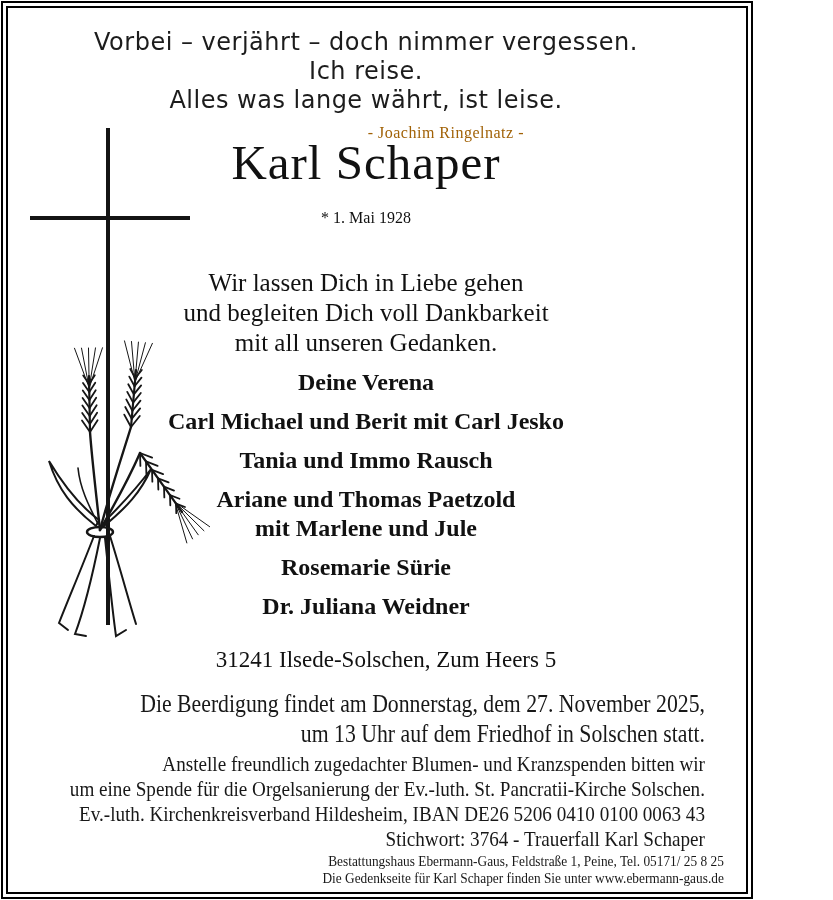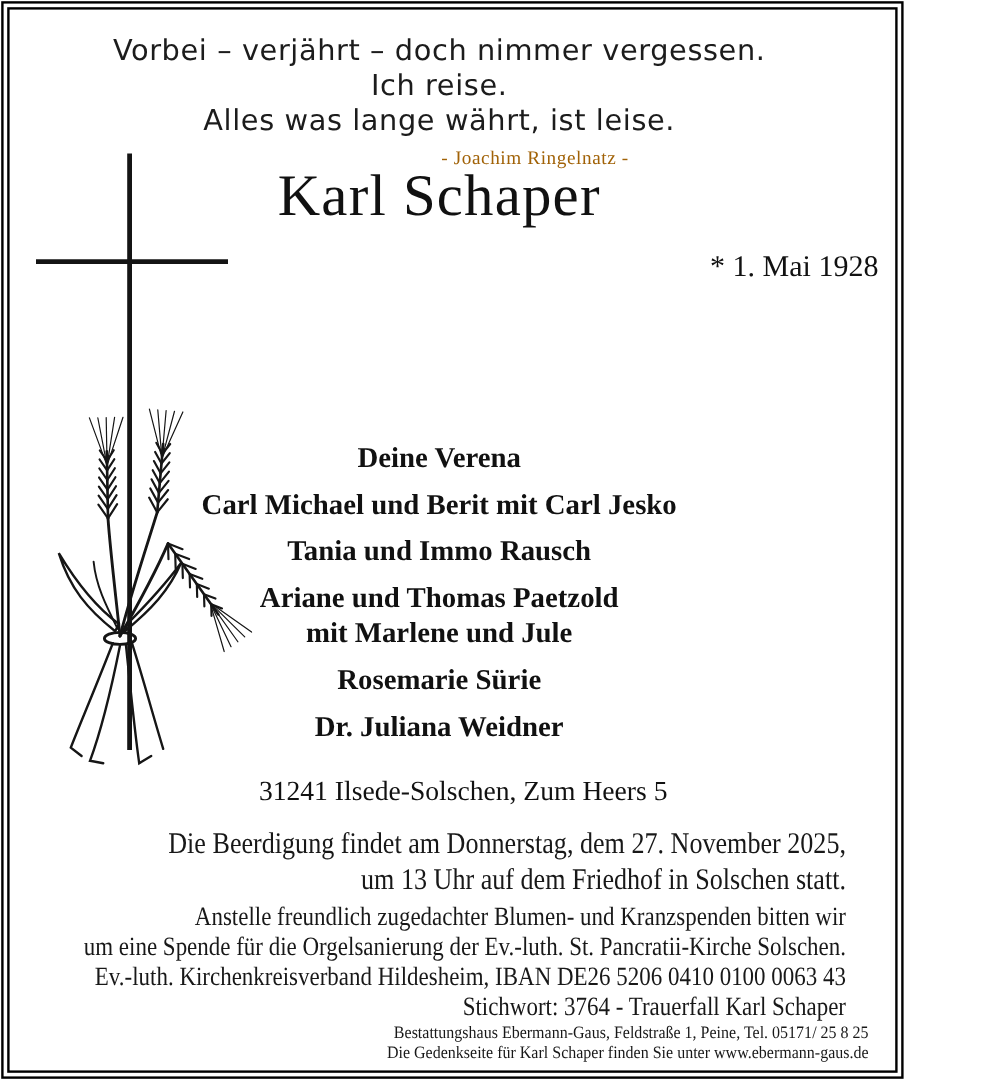--- a/index.html
+++ b/index.html
@@ -19,22 +19,22 @@
     font-family:"DejaVu Sans", sans-serif; font-size:24px; line-height:29px;
     color:#1c1c1c; letter-spacing:0.5px; font-weight:400;
   }
   .attribution {
     font-family:"Liberation Serif", serif; font-size:16px; letter-spacing:0.5px;
     text-align:right; padding-right:208px; margin-top:3px; color:#a16207;
   }
 
   .name  { position:absolute; left:0; right:0; top:134px; font-size:49px; font-weight:normal;
            letter-spacing:1px; margin:0; }
-  .dates { position:absolute; left:0; right:0; top:209px; font-size:25px;
-           display:flex; justify-content:flex-end; }
+  .dates { position:absolute; left:0; right:0; top:209px; font-size:16px;
+           display:flex; justify-content:center; }
 
   .farewell { position:absolute; left:0; right:0; top:268px; font-size:25px; line-height:30px; }
 
   .mourners { position:absolute; left:0; right:0; top:369px; font-size:24px; font-weight:bold; }
   .mourners > div { line-height:26px; margin-bottom:13px; }
   .mourners > div.tight { margin-top:-10px; }
 
   .address { position:absolute; left:0; right:0; top:647px; font-size:23px;padding-left:40px; }
 
   .condensed { transform:scaleX(0.87); transform-origin:50% 0; }
@@ -146,20 +146,25 @@
       <div>Alles was lange währt, ist leise.</div>
       <div class="attribution">- Joachim Ringelnatz -</div>
     </div>
 
     <h1 class="name">Karl Schaper</h1>
 
     <div class="dates">
       <span>* 1. Mai 1928</span>
     </div>
 
+    <div class="farewell">
+      <div>Wir lassen Dich in Liebe gehen</div>
+      <div>und begleiten Dich voll Dankbarkeit</div>
+      <div>mit all unseren Gedanken.</div>
+    </div>
 
     <div class="mourners">
       <div>Deine Verena</div>
       <div>Carl Michael und Berit mit Carl Jesko</div>
       <div>Tania und Immo Rausch</div>
       <div>Ariane und Thomas Paetzold</div>
       <div class="tight">mit Marlene und Jule</div>
       <div>Rosemarie Sürie</div>
       <div>Dr. Juliana Weidner</div>
     </div>

